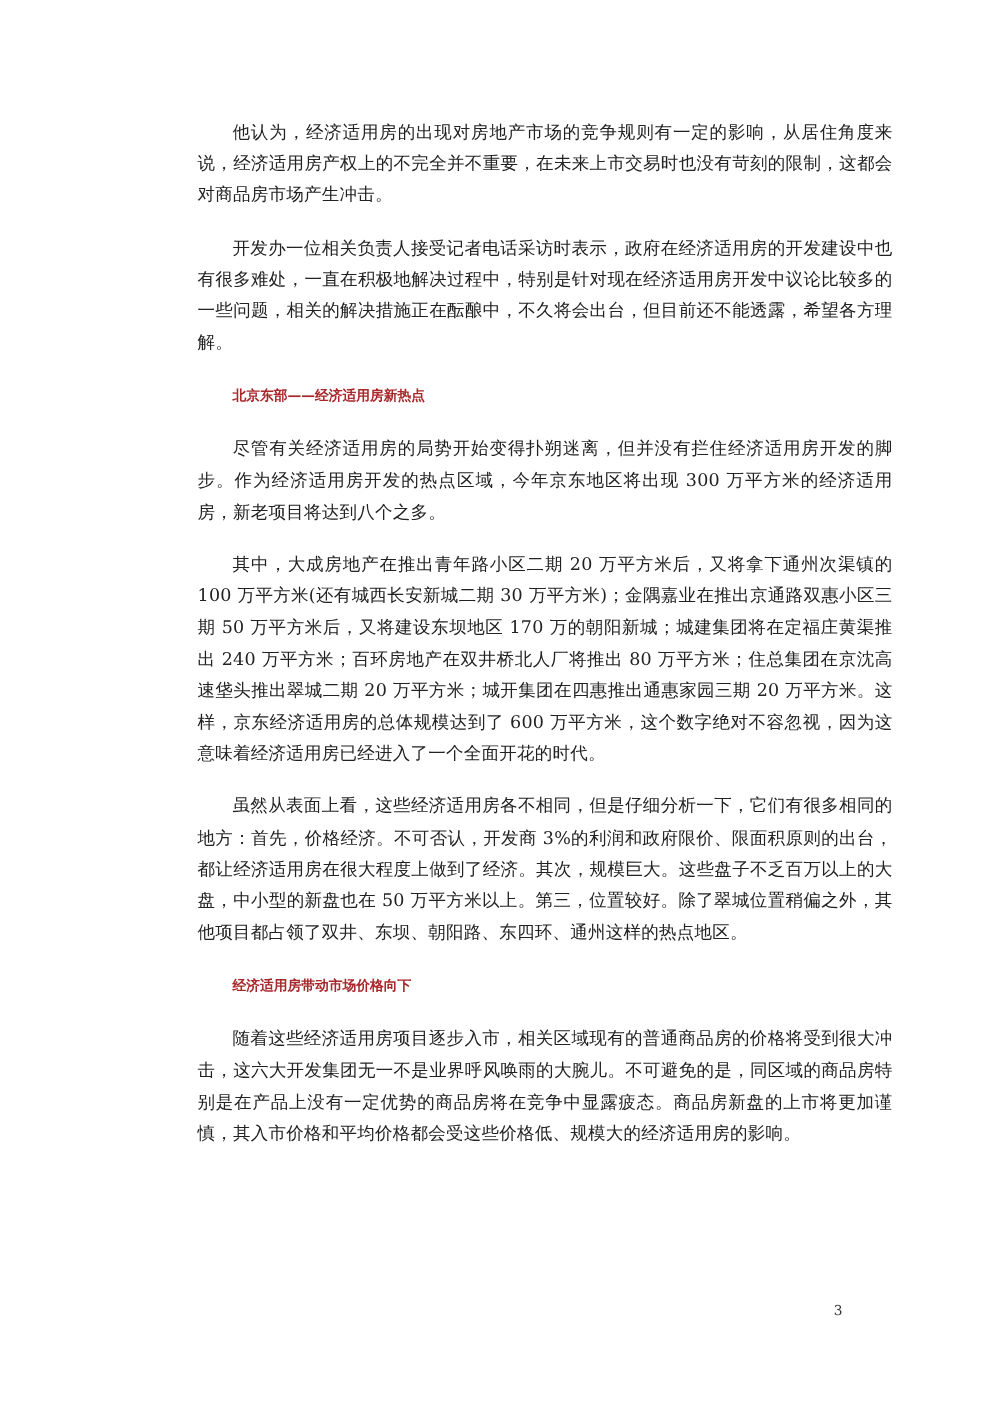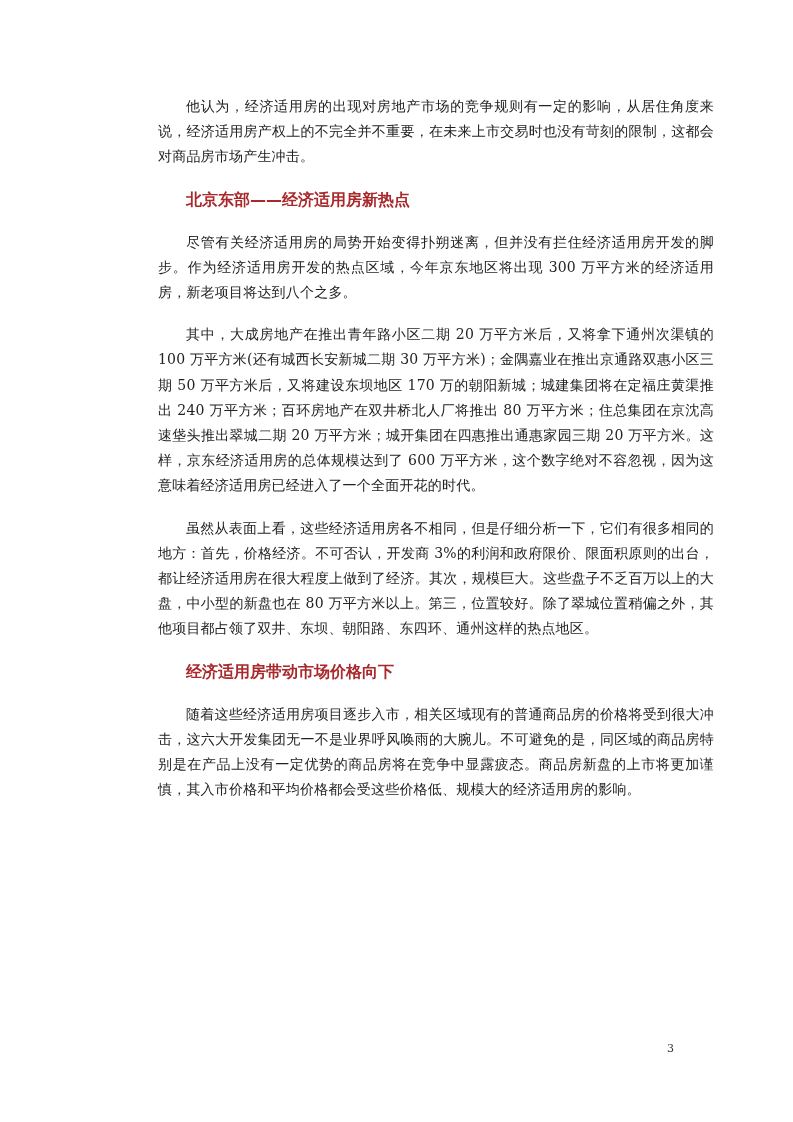--- a/index.html
+++ b/index.html
@@ -30,38 +30,39 @@
     text-align: justify;
     text-justify: inter-character;
     letter-spacing: 0.2px;
   }
   .heading {
     margin: 0 0 18px 0;
     padding-left: 28px;
     line-height: 25px;
     font-family: "DejaVu Sans", "Liberation Sans", sans-serif;
     font-weight: bold;
-    font-size: 16px;
+    font-size: 11px;
     color: #a8282b;
   }
   .page-number {
     position: absolute;
     left: 667px;
     top: 1042px;
     font-family: "DejaVu Serif", "Liberation Serif", serif;
     font-size: 11px;
     color: #333333;
   }
 </style>
 </head>
 <body>
 
 <div class="page">
   <p class="para">他认为，经济适用房的出现对房地产市场的竞争规则有一定的影响，从居住角度来说，经济适用房产权上的不完全并不重要，在未来上市交易时也没有苛刻的限制，这都会对商品房市场产生冲击。</p>
+  <p class="para">开发办一位相关负责人接受记者电话采访时表示，政府在经济适用房的开发建设中也有很多难处，一直在积极地解决过程中，特别是针对现在经济适用房开发中议论比较多的一些问题，相关的解决措施正在酝酿中，不久将会出台，但目前还不能透露，希望各方理解。</p>
   <div class="heading">北京东部——经济适用房新热点</div>
   <p class="para">尽管有关经济适用房的局势开始变得扑朔迷离，但并没有拦住经济适用房开发的脚步。作为经济适用房开发的热点区域，今年京东地区将出现 300 万平方米的经济适用房，新老项目将达到八个之多。</p>
   <p class="para">其中，大成房地产在推出青年路小区二期 20 万平方米后，又将拿下通州次渠镇的 100 万平方米(还有城西长安新城二期 30 万平方米)；金隅嘉业在推出京通路双惠小区三期 50 万平方米后，又将建设东坝地区 170 万的朝阳新城；城建集团将在定福庄黄渠推出 240 万平方米；百环房地产在双井桥北人厂将推出 80 万平方米；住总集团在京沈高速垡头推出翠城二期 20 万平方米；城开集团在四惠推出通惠家园三期 20 万平方米。这样，京东经济适用房的总体规模达到了 600 万平方米，这个数字绝对不容忽视，因为这意味着经济适用房已经进入了一个全面开花的时代。</p>
-  <p class="para">虽然从表面上看，这些经济适用房各不相同，但是仔细分析一下，它们有很多相同的地方：首先，价格经济。不可否认，开发商 3%的利润和政府限价、限面积原则的出台，都让经济适用房在很大程度上做到了经济。其次，规模巨大。这些盘子不乏百万以上的大盘，中小型的新盘也在 80 万平方米以上。第三，位置较好。除了翠城位置稍偏之外，其他项目都占领了双井、东坝、朝阳路、东四环、通州这样的热点地区。</p>
+  <p class="para">虽然从表面上看，这些经济适用房各不相同，但是仔细分析一下，它们有很多相同的地方：首先，价格经济。不可否认，开发商 3%的利润和政府限价、限面积原则的出台，都让经济适用房在很大程度上做到了经济。其次，规模巨大。这些盘子不乏百万以上的大盘，中小型的新盘也在 50 万平方米以上。第三，位置较好。除了翠城位置稍偏之外，其他项目都占领了双井、东坝、朝阳路、东四环、通州这样的热点地区。</p>
   <div class="heading">经济适用房带动市场价格向下</div>
   <p class="para">随着这些经济适用房项目逐步入市，相关区域现有的普通商品房的价格将受到很大冲击，这六大开发集团无一不是业界呼风唤雨的大腕儿。不可避免的是，同区域的商品房特别是在产品上没有一定优势的商品房将在竞争中显露疲态。商品房新盘的上市将更加谨慎，其入市价格和平均价格都会受这些价格低、规模大的经济适用房的影响。</p>
 </div>
 
 <div class="page-number">3</div>
 
 </body></html>

